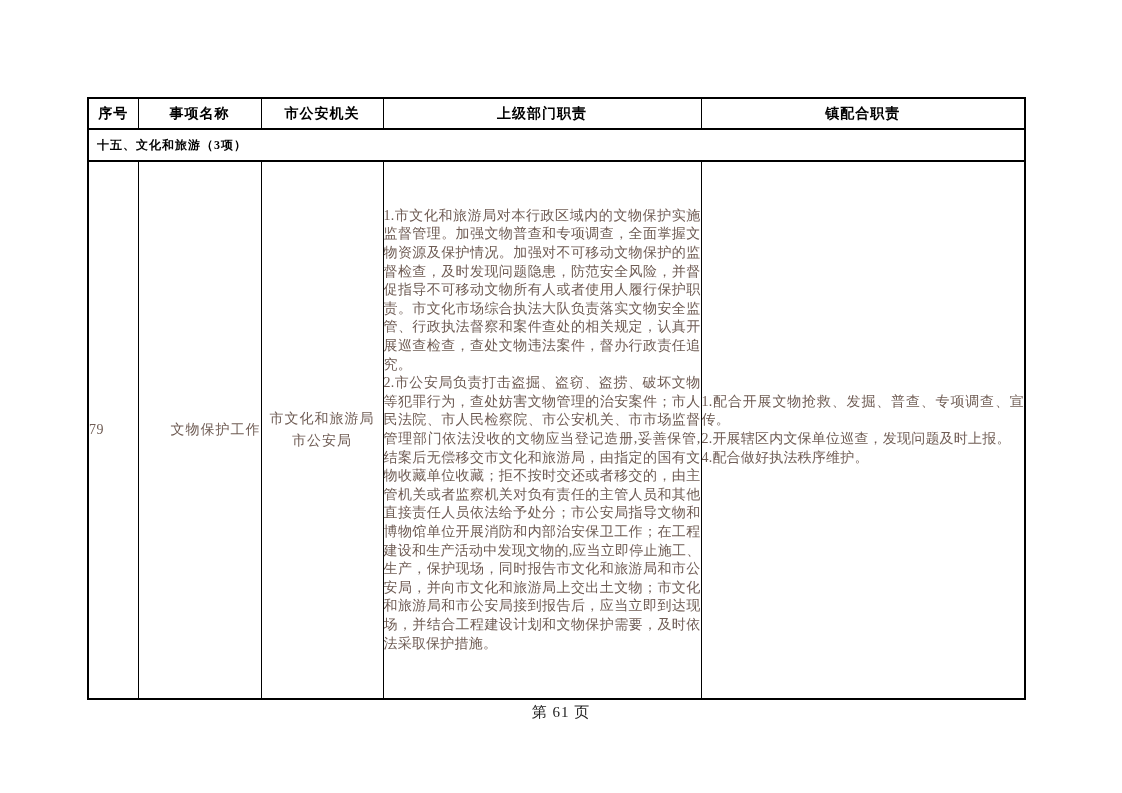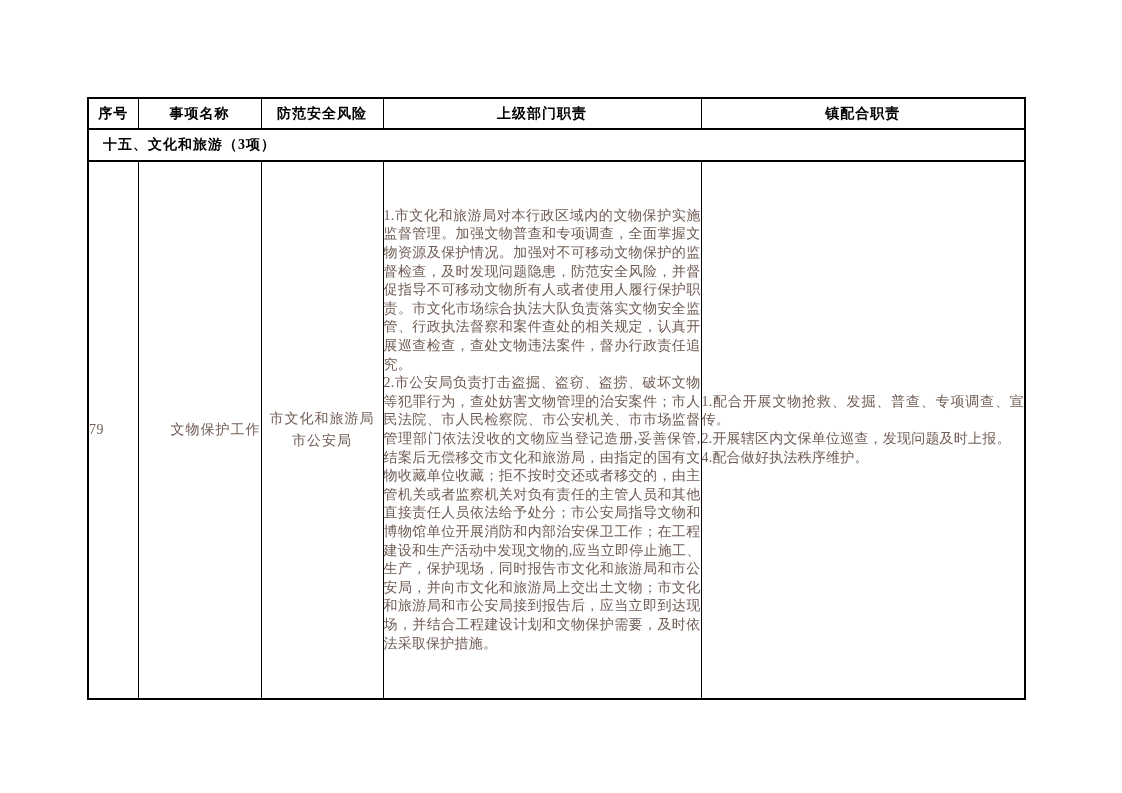--- a/index.html
+++ b/index.html
@@ -37,26 +37,26 @@
     height: 29px;
     font-size: 14px;
     font-weight: bold;
     color: var(--header-text, #000);
     text-align: center;
     vertical-align: middle;
     letter-spacing: 1px;
   }
   tr.section td {
     height: 30px;
-    font-size: 14px;
+    font-size: 12px;
     font-weight: bold;
     color: var(--header-text, #000);
     text-align: left;
     vertical-align: middle;
-    padding-left: 14px;
+    padding-left: 8px;
     letter-spacing: 1px;
   }
   tr.data td {
     height: 536px;
     vertical-align: middle;
     font-size: 14px;
     color: var(--cell-text, #6f5c54);
   }
   td.c-seq {
     text-align: left;
@@ -115,21 +115,21 @@
       <col style="width:50px">
       <col style="width:123px">
       <col style="width:122px">
       <col style="width:318px">
       <col style="width:324px">
     </colgroup>
     <tbody>
       <tr class="head">
         <th>序号</th>
         <th>事项名称</th>
-        <th>防范安全风险</th>
+        <th>市公安机关</th>
         <th>上级部门职责</th>
         <th>镇配合职责</th>
       </tr>
       <tr class="section">
         <td colspan="5">十五、文化和旅游（3项）</td>
       </tr>
       <tr class="data">
         <td class="c-seq">79</td>
         <td class="c-name">文物保护工作</td>
         <td class="c-dept">
@@ -142,14 +142,15 @@
         </td>
         <td class="c-town">
           <p>1.配合开展文物抢救、发掘、普查、专项调查、宣传。</p>
           <p>2.开展辖区内文保单位巡查，发现问题及时上报。</p>
           <p>4.配合做好执法秩序维护。</p>
         </td>
       </tr>
     </tbody>
   </table>
 
+  <div class="page-footer">第 61 页</div>
 
 </div>
 
 </body></html>

